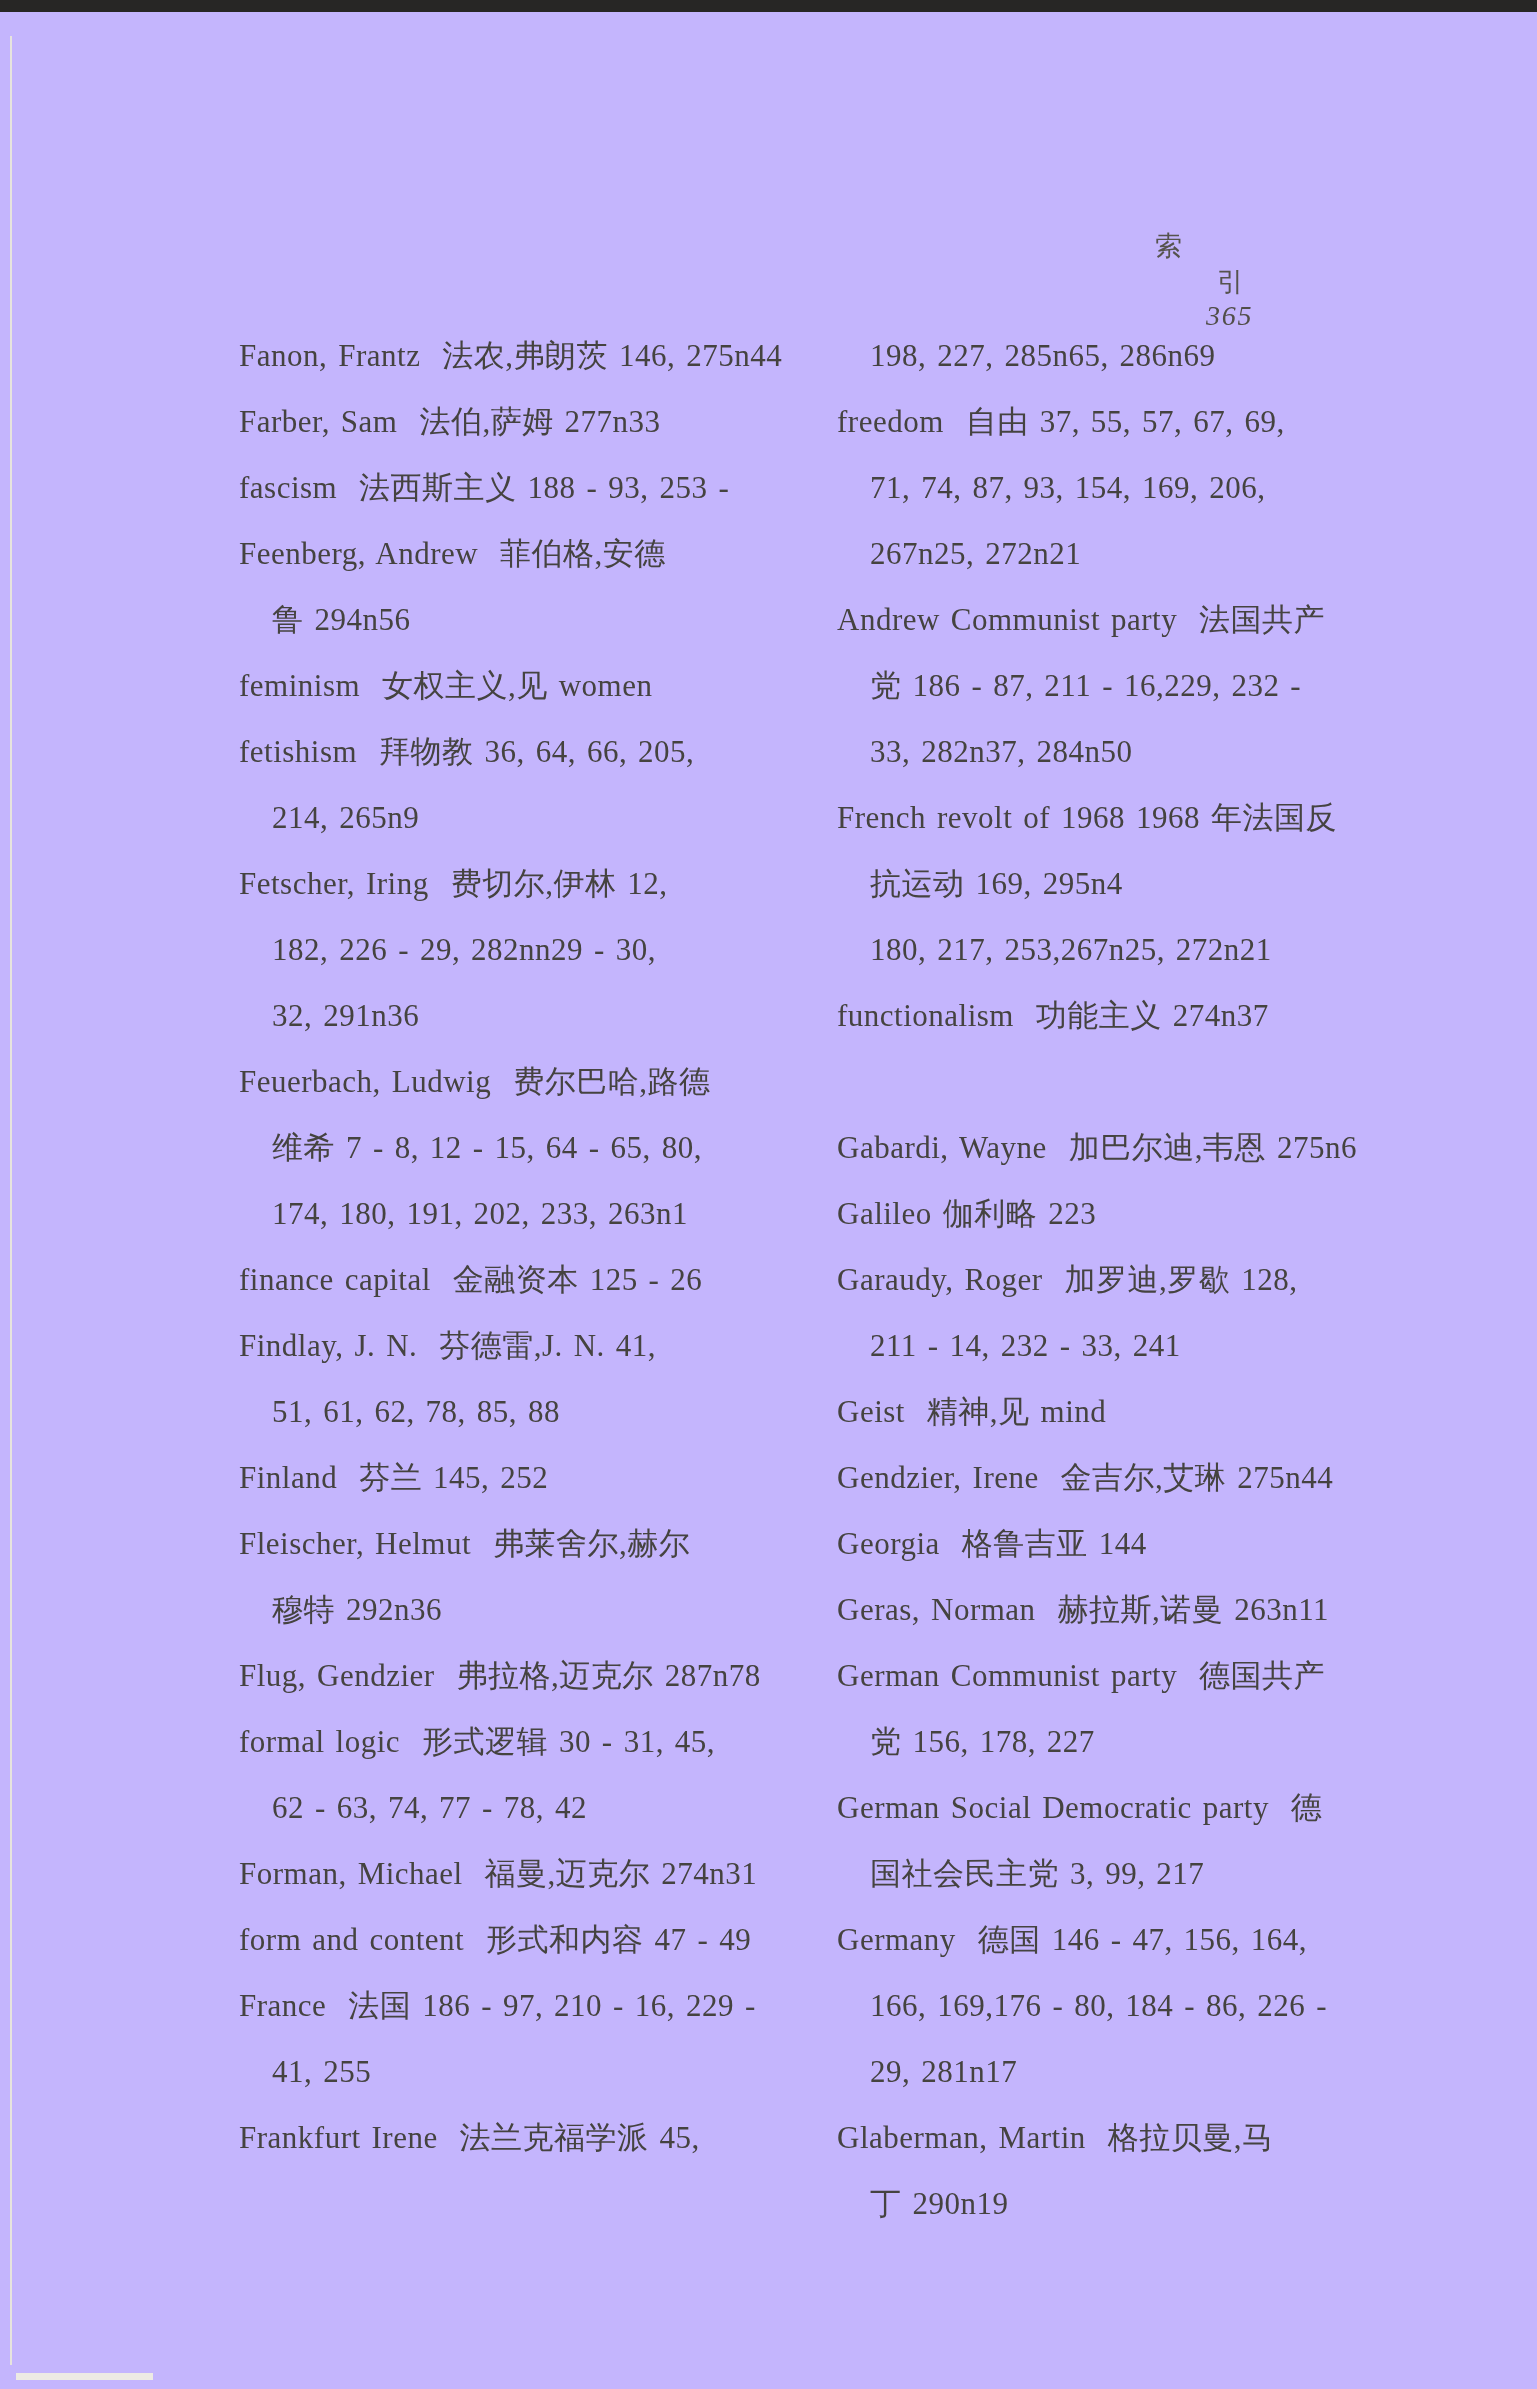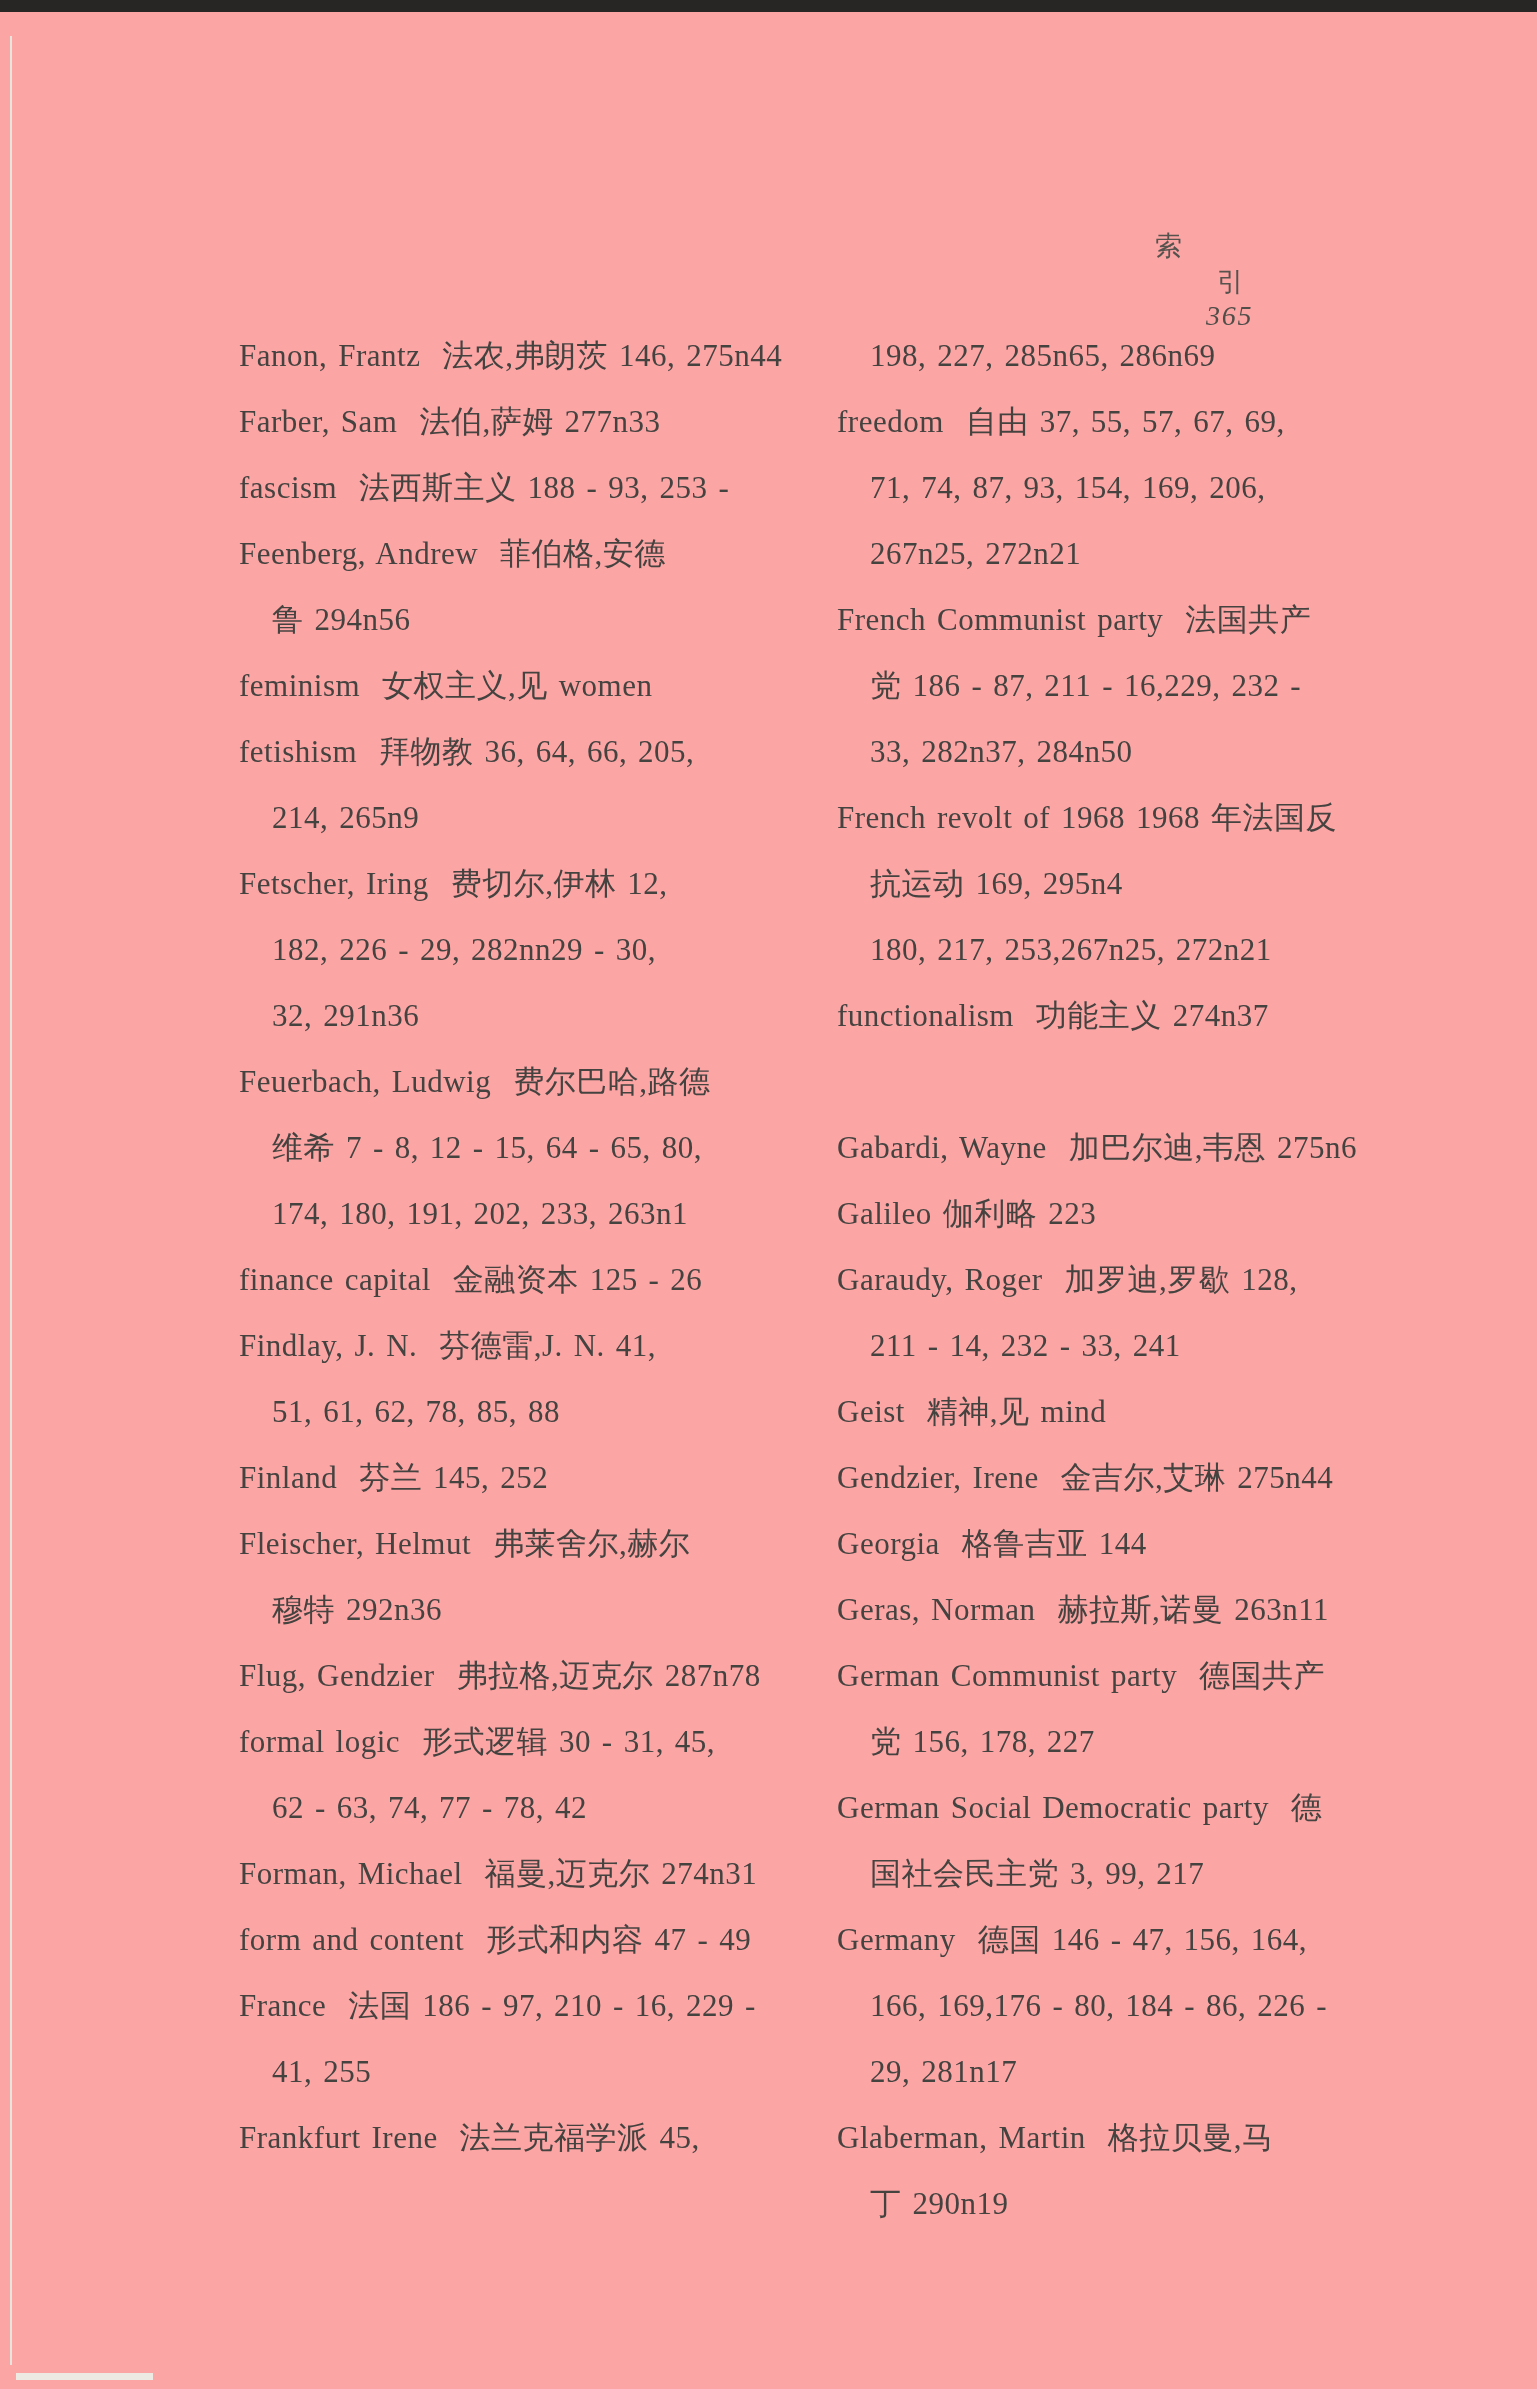--- a/index.html
+++ b/index.html
@@ -1,20 +1,20 @@
 <!DOCTYPE html>
 <html style="font-size:14.6px"><head>
 <meta charset="utf-8">
 <style>
   html,body{margin:0;padding:0;background:#e8e6e1;}
   .page{
     position:relative;
     width:1538px;height:2389px;
     margin:0 auto;
-    background:#fca5a5;
+    background:#c4b5fd;
     font-family:"Liberation Serif","DejaVu Serif",serif;
     color:#454340;
     overflow:hidden;
   }
   .top-band{
     position:absolute;left:0;top:0;width:1538px;height:12px;
     background:#272625;
   }
   .edge-line{
     position:absolute;left:10px;top:36px;width:1.8px;height:2329px;
@@ -90,21 +90,21 @@
       <div class="line">France  法国 186 - 97, 210 - 16, 229 -</div>
       <div class="line indent">41, 255</div>
       <div class="line">Frankfurt Irene  法兰克福学派 45,</div>
     </div>
 
   <div class="col col-right">
       <div class="line indent">198, 227, 285n65, 286n69</div>
       <div class="line">freedom  自由 37, 55, 57, 67, 69,</div>
       <div class="line indent">71, 74, 87, 93, 154, 169, 206,</div>
       <div class="line indent">267n25, 272n21</div>
-      <div class="line">French Communist party  法国共产</div>
+      <div class="line">Andrew Communist party  法国共产</div>
       <div class="line indent">党 186 - 87, 211 - 16,229, 232 -</div>
       <div class="line indent">33, 282n37, 284n50</div>
       <div class="line">French revolt of 1968 1968 年法国反</div>
       <div class="line indent">抗运动 169, 295n4</div>
       <div class="line indent">180, 217, 253,267n25, 272n21</div>
       <div class="line">functionalism  功能主义 274n37</div>
       <div class="line"></div>
       <div class="line">Gabardi, Wayne  加巴尔迪,韦恩 275n6</div>
       <div class="line">Galileo 伽利略 223</div>
       <div class="line">Garaudy, Roger  加罗迪,罗歇 128,</div>

